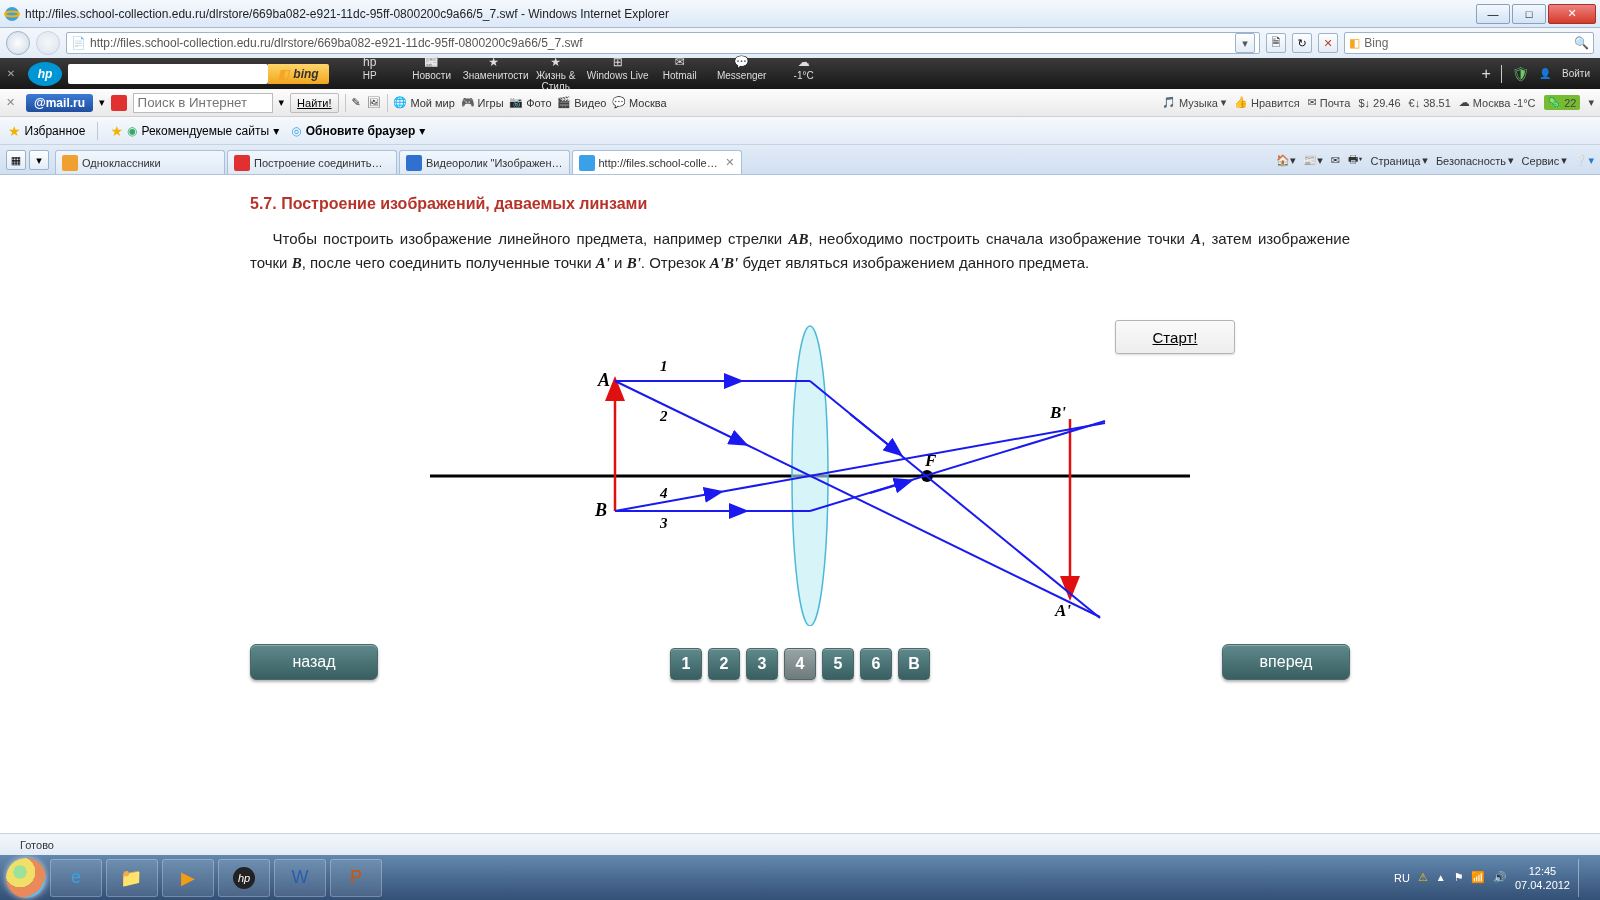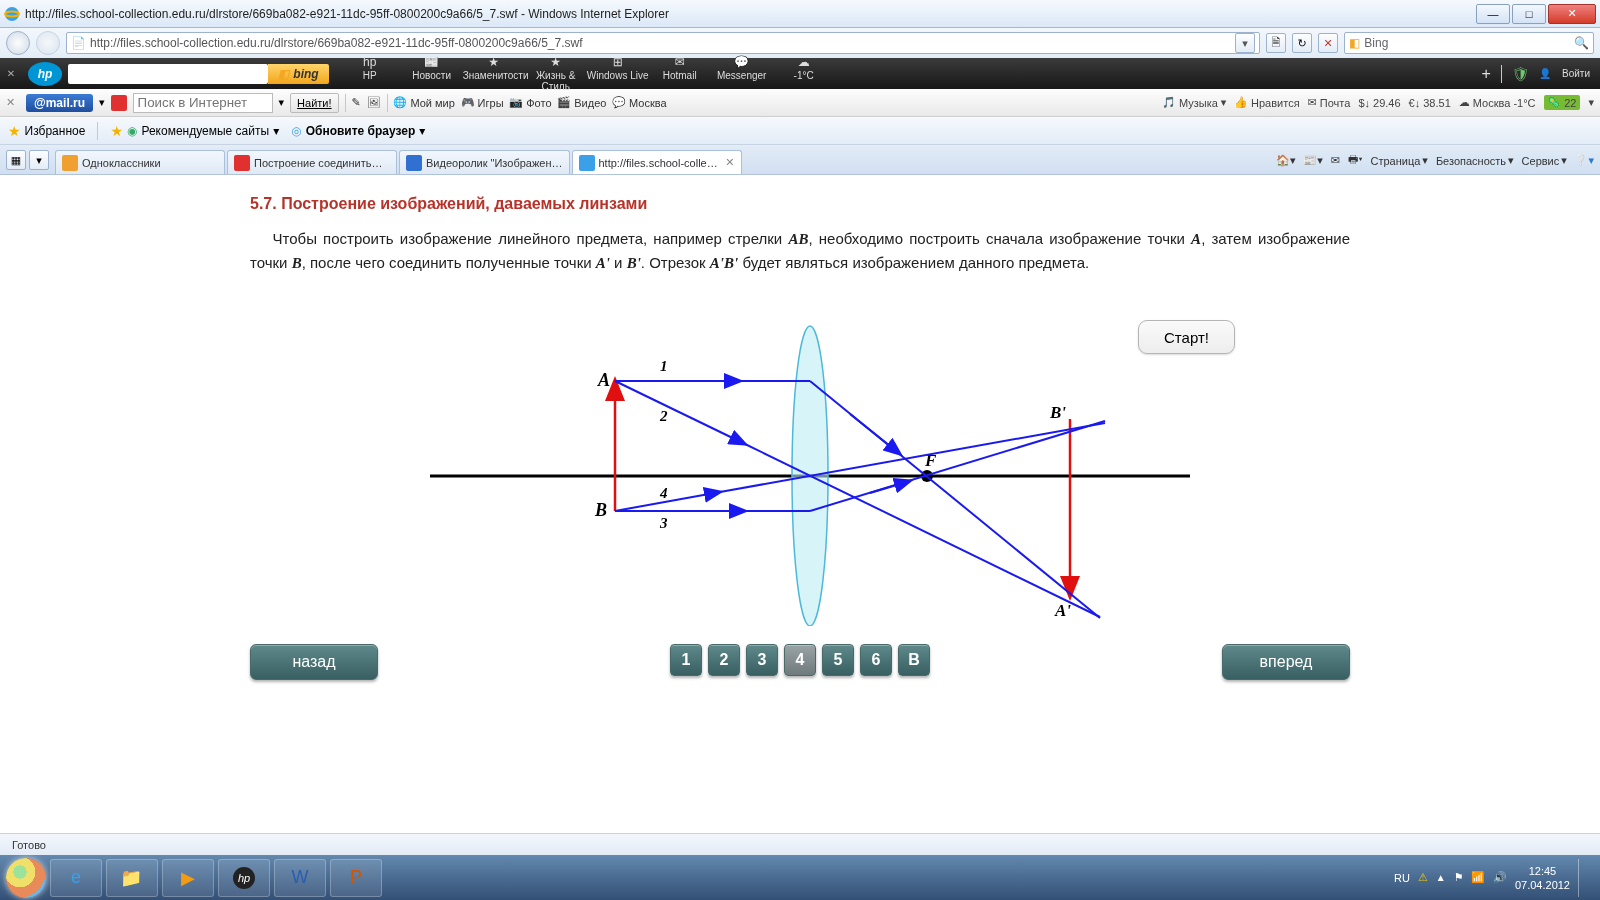--- a/index.html
+++ b/index.html
@@ -61,32 +61,32 @@
 .tabrow .tools { margin-left:auto; display:flex; align-items:center; gap:8px; padding-bottom:4px; font-size:11px; color:#333; }
 .tabrow .tools .t { display:flex; align-items:center; gap:2px; cursor:pointer; }
 
 
 .content { position:absolute; top:175px; left:0; right:0; bottom:26px; background:#fff; overflow:hidden; }
 .page { width:1100px; margin:20px auto 0; position:relative; }
 .page h1 { color:#b7332a; font-size:23px; font-weight:bold; margin-bottom:10px; font-family:"Trebuchet MS",Arial,sans-serif; }
 .page h2 { color:#b7332a; font-size:16px; font-weight:bold; margin-bottom:14px; font-family:"Trebuchet MS",Arial,sans-serif; }
 .page p  { color:#222; font-size:15px; line-height:1.55; text-align:justify; text-indent:1.5em; font-family:"Trebuchet MS",Arial,sans-serif; }
 .page p i { font-style:italic; font-weight:bold; font-family:"Times New Roman",serif; }
-.start-btn { position:absolute; right:115px; top:125px; width:97px; height:34px; border:1px solid #b5b5b5; border-radius:9px; background:linear-gradient(#fafafa,#ededed); font-size:15px; cursor:pointer; box-shadow:0 1px 2px rgba(0,0,0,.15); }
+.start-btn { position:absolute; right:115px; top:125px; width:120px; height:34px; border:1px solid #b5b5b5; border-radius:3px; background:linear-gradient(#fafafa,#ededed); font-size:15px; cursor:pointer; box-shadow:0 1px 2px rgba(0,0,0,.15);text-decoration:underline; }
 
 
 .diagram { position:relative; width:800px; height:320px; margin:30px auto 0; }
 .caption { text-align:center; font-size:14px; color:#222; margin-top:8px; font-family:"Trebuchet MS",Arial,sans-serif; }
 .bigbtn { width:128px; height:36px; border:1px solid #4a6a6a; border-radius:6px; background:linear-gradient(#5f898b,#385f61); color:#fff; font-size:16px; cursor:pointer; box-shadow:inset 0 1px 0 rgba(255,255,255,.3),0 2px 3px rgba(0,0,0,.3); }
 .page-squares { display:flex; gap:6px; margin:0 auto; }
 .sq { width:32px; height:32px; border:1px solid #4a6a6a; border-radius:4px; background:linear-gradient(#5f898b,#385f61); color:#fff; font-size:16px; font-weight:bold; display:flex; align-items:center; justify-content:center; cursor:pointer; box-shadow:inset 0 1px 0 rgba(255,255,255,.3),0 2px 3px rgba(0,0,0,.3); }
 .sq.current { background:linear-gradient(#9aa3a5,#6f7a7c); }
-.nav-row { display:flex; align-items:flex-start; margin-top:18px; }
+.nav-row { display:flex; align-items:flex-end; margin-top:18px; }
 .nav-row .spacer { flex:1; display:flex; justify-content:center; } 
-.statusbar { position:absolute; left:0; right:0; bottom:45px; height:22px; background:linear-gradient(#f3f7fc,#e2ebf5); border-top:1px solid #c6d3e3; display:flex; align-items:center; padding:0 12px; font-size:11px; color:#333; }
+.statusbar { position:absolute; left:0; right:0; bottom:45px; height:22px; background:linear-gradient(#f3f7fc,#e2ebf5); border-top:1px solid #c6d3e3; display:flex; align-items:center; padding:0 20px; font-size:11px; color:#333; }
 .statusbar .right { margin-left:auto; display:flex; align-items:center; gap:10px; }
 .globe { width:14px;height:14px;border-radius:50%;background:radial-gradient(#7ec8f0,#1a6fb5); display:inline-block; vertical-align:middle; margin-right:4px;}
 
 
 .taskbar { position:absolute; bottom:0; left:0; right:0; height:45px; background:linear-gradient(rgba(90,130,170,.95),rgba(40,70,110,.95)); display:flex; align-items:center; padding:0 6px; }
 .start { width:40px; height:40px; border-radius:50%; background:radial-gradient(circle at 35% 35%,#9be29b 0 18%,#f0e06a 0 42%,#e88a5a 0 70%,#6ab6e8 0 100%); box-shadow:0 0 6px rgba(255,255,255,.7); cursor:pointer; }
 .tbtn { width:52px; height:38px; margin-left:4px; border:1px solid rgba(255,255,255,.25); border-radius:3px; background:rgba(255,255,255,.10); display:flex; align-items:center; justify-content:center; font-size:18px; cursor:pointer; }
 .tray { margin-left:auto; display:flex; align-items:center; gap:8px; color:#fff; font-size:11px; padding-right:6px; }
 .clock { text-align:center; line-height:14px; }
 .tri { color:#fff; font-size:10px; }

